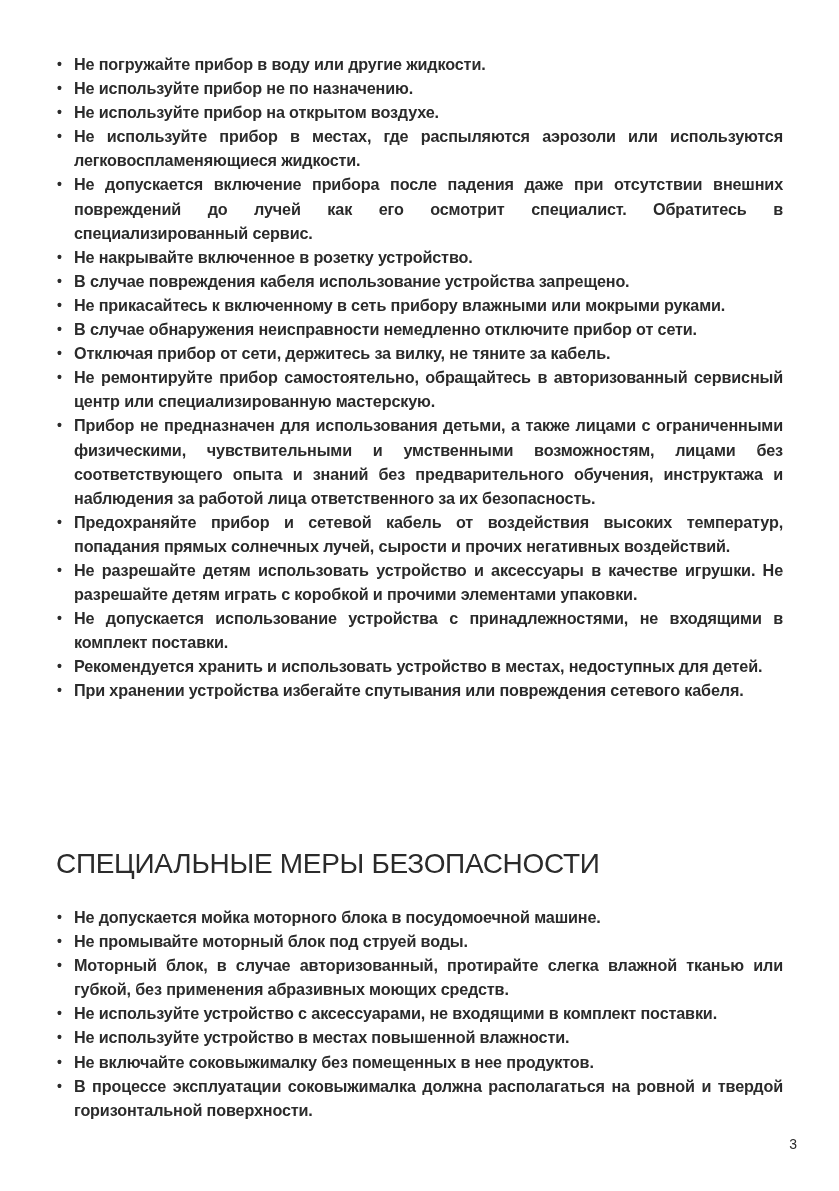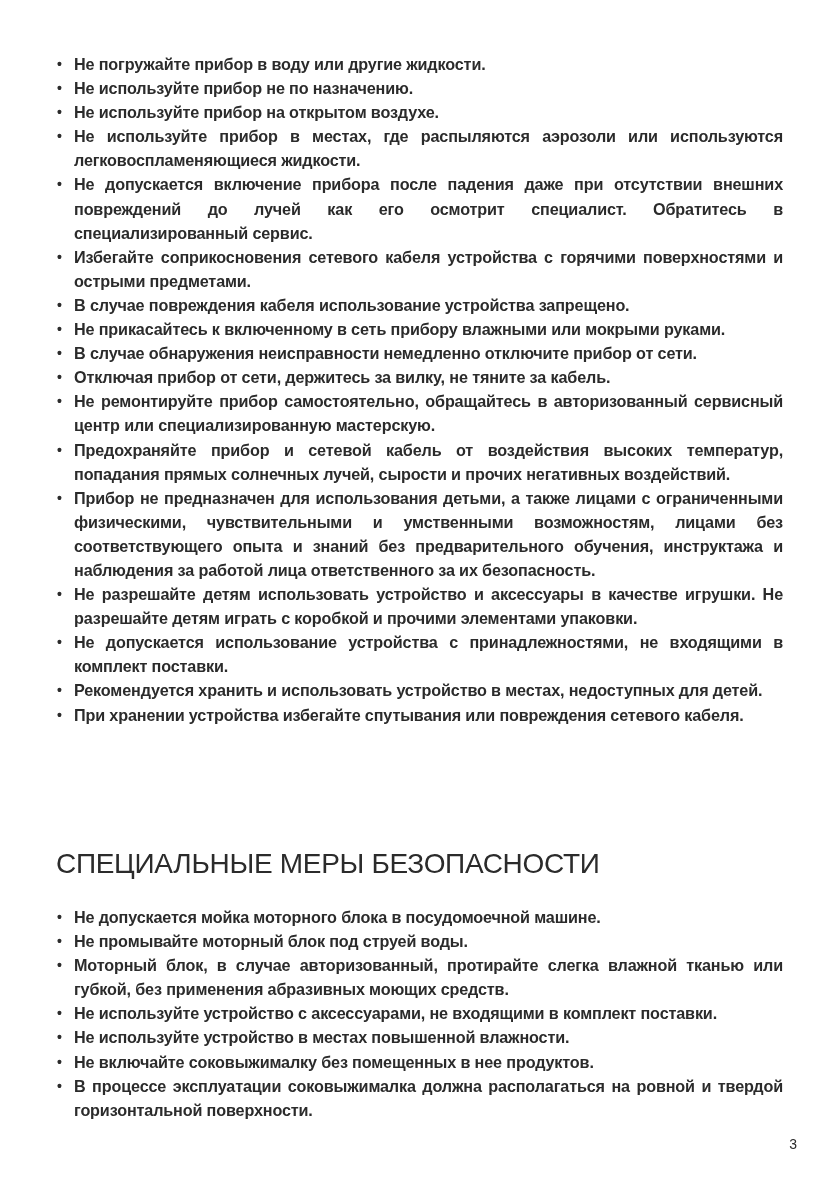--- a/index.html
+++ b/index.html
@@ -18,28 +18,28 @@
 </head>
 <body>
 
 <div class="page">
   <ul class="list">
     <li>Не погружайте прибор в воду или другие жидкости.</li>
     <li>Не используйте прибор не по назначению.</li>
     <li>Не используйте прибор на открытом воздухе.</li>
     <li>Не используйте прибор в местах, где распыляются аэрозоли или используются легковоспламеняющиеся жидкости.</li>
     <li>Не допускается включение прибора после падения даже при отсутствии внешних повреждений до лучей как его осмотрит специалист. Обратитесь в специализированный сервис.</li>
-    <li>Избегайте соприкосновения сетевого кабеля устройства с горячими поверхностями и острыми предметами.</li>
+    <li>Не накрывайте включенное в розетку устройство.</li>
     <li>В случае повреждения кабеля использование устройства запрещено.</li>
     <li>Не прикасайтесь к включенному в сеть прибору влажными или мокрыми руками.</li>
     <li>В случае обнаружения неисправности немедленно отключите прибор от сети.</li>
     <li>Отключая прибор от сети, держитесь за вилку, не тяните за кабель.</li>
     <li>Не ремонтируйте прибор самостоятельно, обращайтесь в авторизованный сервисный центр или специализированную мастерскую.</li>
+    <li>Прибор не предназначен для использования детьми, а также лицами с ограниченными физическими, чувствительными и умственными возможностям, лицами без соответствующего опыта и знаний без предварительного обучения, инструктажа и наблюдения за работой лица ответственного за их безопасность.</li>
     <li>Предохраняйте прибор и сетевой кабель от воздействия высоких температур, попадания прямых солнечных лучей, сырости и прочих негативных воздействий.</li>
-    <li>Прибор не предназначен для использования детьми, а также лицами с ограниченными физическими, чувствительными и умственными возможностям, лицами без соответствующего опыта и знаний без предварительного обучения, инструктажа и наблюдения за работой лица ответственного за их безопасность.</li>
     <li>Не разрешайте детям использовать устройство и аксессуары в качестве игрушки. Не разрешайте детям играть с коробкой и прочими элементами упаковки.</li>
     <li>Не допускается использование устройства с принадлежностями, не входящими в комплект поставки.</li>
     <li>Рекомендуется хранить и использовать устройство в местах, недоступных для детей.</li>
     <li>При хранении устройства избегайте спутывания или повреждения сетевого кабеля.</li>
   </ul>
 </div>
 
 <h2 class="heading">СПЕЦИАЛЬНЫЕ МЕРЫ БЕЗОПАСНОСТИ</h2>
 
 <div class="list2">

